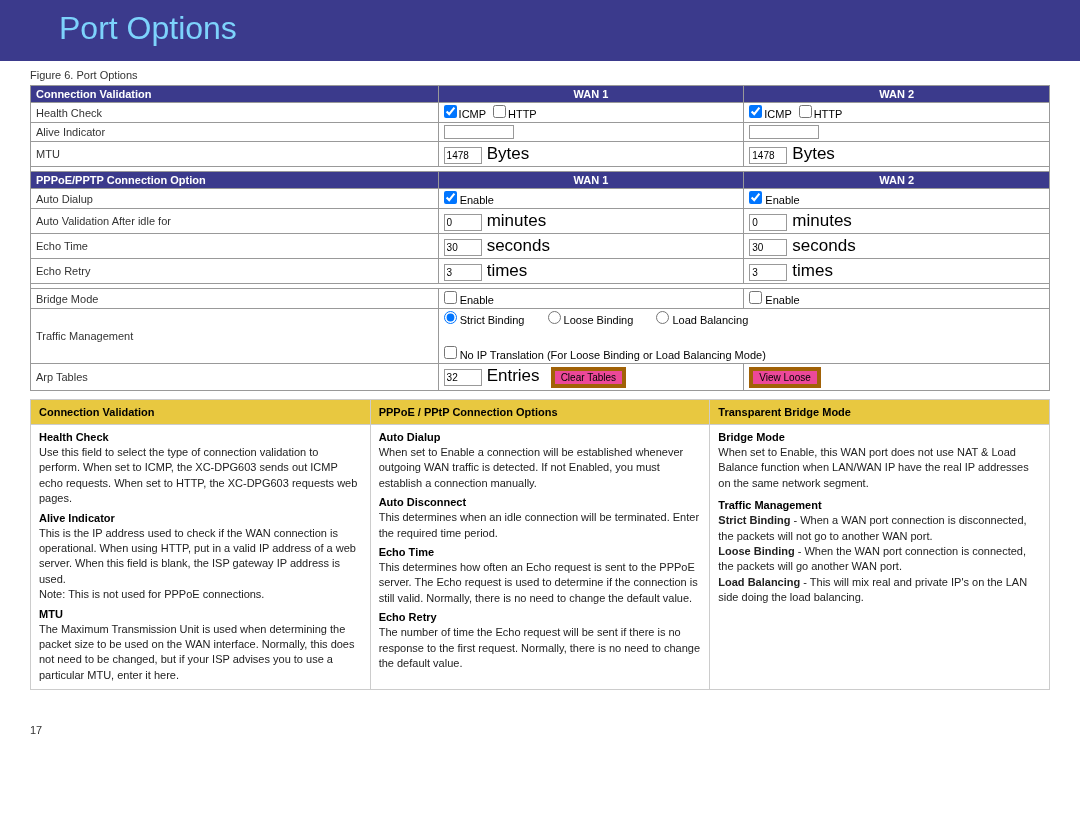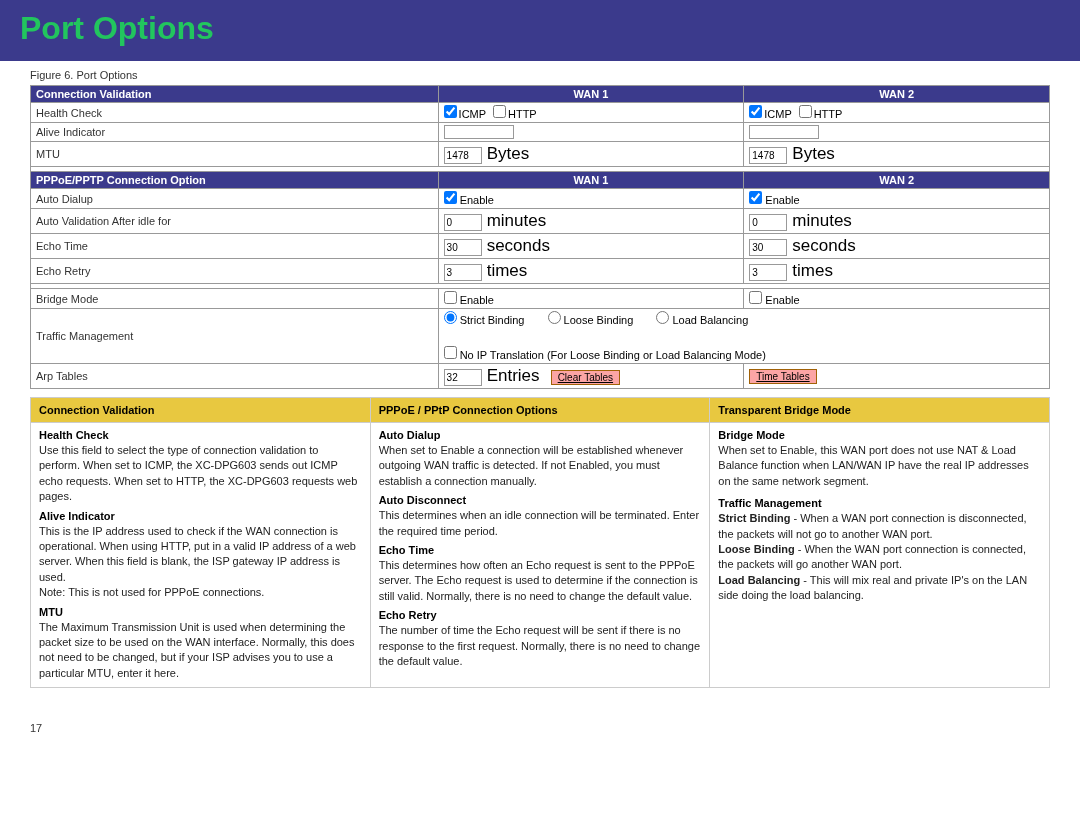--- a/index.html
+++ b/index.html
@@ -4,23 +4,24 @@
   <style>
     * { margin: 0; padding: 0; box-sizing: border-box; }
     body { width: 1080px; height: 834px; font-family: Arial, sans-serif; font-size: 12px; background: #fff; overflow: hidden; }
 
     
     .page-header {
       background: #3b3a8c;
       padding: 10px 20px 14px 20px;
     }
     .page-header h1 {
-      color: #22c55e;
+      color: #7dd3fc;
       font-size: 32px;
-      font-weight: bold;
+      font-weight: normal;
+      margin-left: 39px;
     }
 
     
     .content {
       padding: 8px 30px 8px 30px;
     }
 
     .figure-label {
       font-size: 11px;
       color: #333;
@@ -100,24 +101,23 @@
       margin-top: 0;
     }
     .info-desc {
       line-height: 1.4;
       color: #222;
     }
 
     .btn-small {
       font-size: 10px;
       padding: 1px 6px;
-      background: #fca5a5;
-      border: 1px solid #a16207;
+      background: #ec4899;
+      border: 4px solid #a16207;
       cursor: pointer;
-      text-decoration: underline;
     }
 
     .page-num {
       font-size: 11px;
       color: #333;
       padding-right: 10px;
       padding-top: 2px;
       margin-top: 32px;
     }
     .check-inline { margin-right: 2px; }
@@ -252,21 +252,21 @@
       </td>
     </tr>
     <tr>
       <td class="field-label">Arp Tables</td>
       <td class="field-value">
         <input type="text" class="input-small" value="32" style="">
         <span class="inline-text">Entries</span>
         <button class="btn-small" style="margin-left:8px;">Clear Tables</button>
       </td>
       <td class="field-value">
-        <button class="btn-small">Time Tables</button>
+        <button class="btn-small">View Loose</button>
       </td>
     </tr>
   </tbody>
     </table>
 
   <table class="info-table">
     <tbody>
         <tr>
       <td class="info-header">Connection Validation</td>
       <td class="info-header">PPPoE / PPtP Connection Options</td>

